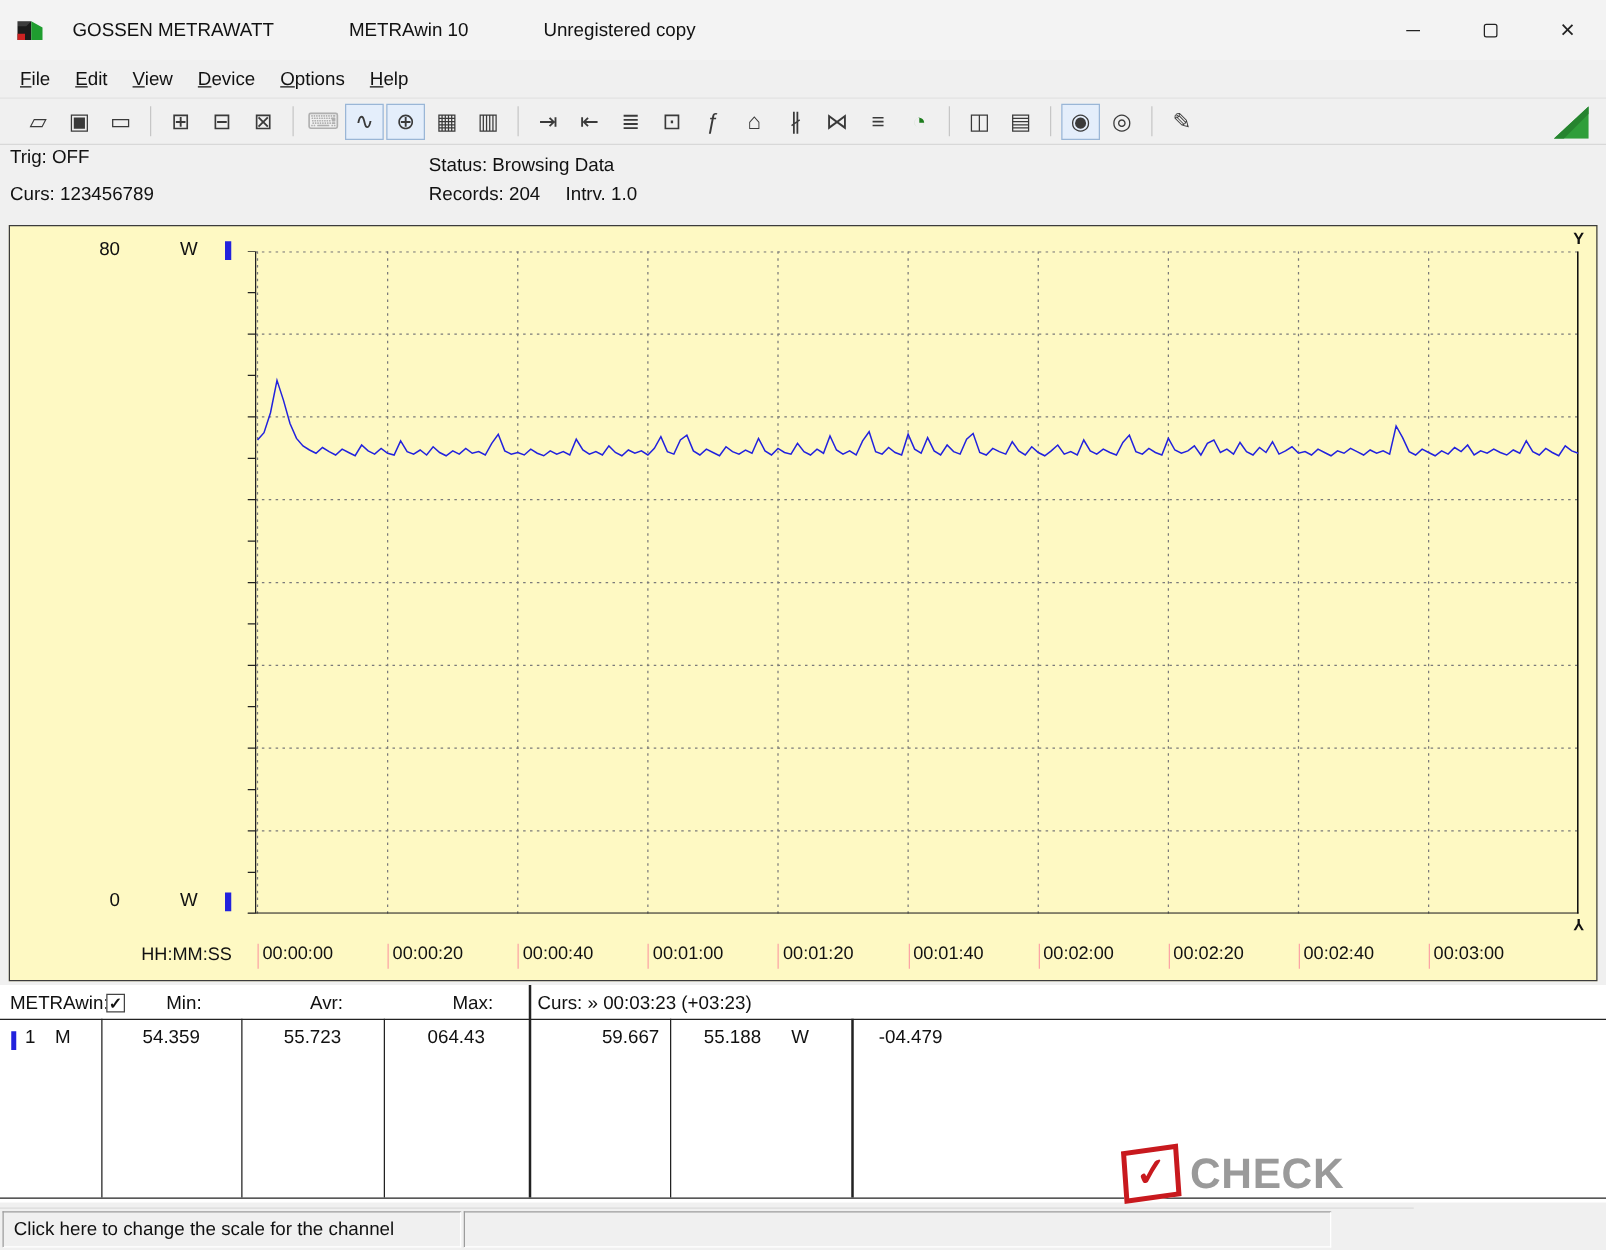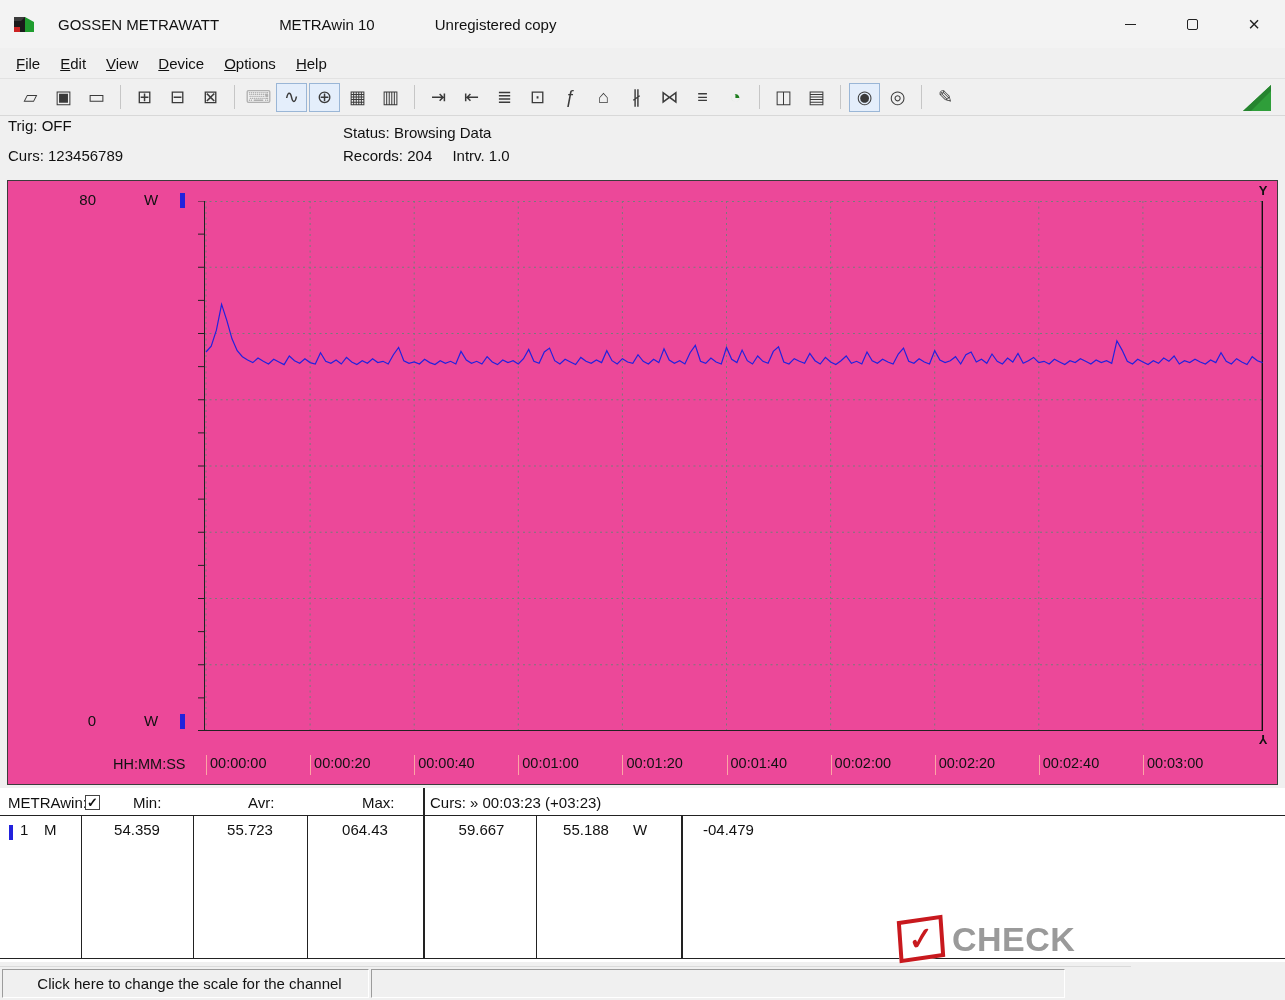--- a/index.html
+++ b/index.html
@@ -38,21 +38,21 @@
   .tb-sep { width:1px; height:24px; background:#c6c6c6; margin:0 7px; flex:0 0 auto; }
   .corner-triangle { position:absolute; right:14px; top:6px; }
 
   
   .infopanel { position:absolute; left:0; top:116px; width:100%; height:62px; font-size:15px; }
   .ip-item { position:absolute; white-space:nowrap; }
   .ip-gap { display:inline-block; width:16px; }
 
   
   .chartbox { position:absolute; left:7px; top:180px; width:1271px; height:605px;
-    background:#ec4899; border:1px solid #3c3c3c; }
+    background:#fef9c3; border:1px solid #3c3c3c; }
   .ylab { position:absolute; font-size:15px; }
   .ymark { position:absolute; width:5px; height:15px; background:#2222dd; }
   .plot { position:absolute; left:190px; top:20px; width:1065px; height:530px; }
   .plot svg { width:100%; height:100%; display:block; }
   .grid   { stroke:#7a7a7a; stroke-width:1; stroke-dasharray:2,3.5; }
   .axis   { stroke:#222; stroke-width:1; }
   .cursorline { stroke:#111; stroke-width:1.4; }
   .trace  { fill:none; stroke-width:1.2; }
   .xaxisrow { position:absolute; left:0; top:574px; width:100%; height:24px; font-size:14.5px; }
   .hhmmss { position:absolute; left:105px; top:1px; }
@@ -67,21 +67,21 @@
   .dt-vline { position:absolute; width:1px; background:#222; }
   .dt-vline.bold { width:2px; }
   .checkbox { position:absolute; left:85px; top:7px; width:15px; height:15px;
     border:1px solid #444; background:#fff; display:flex; align-items:center; justify-content:center; }
   .checkbox::after { content:"✓"; font-size:13px; font-weight:bold; color:#111; }
   .row-marker { position:absolute; left:9px; top:37px; width:4px; height:15px; background:#2222dd; }
   .cell-center { position:absolute; top:33px; text-align:center; }
 
   
   .statusbar { position:absolute; left:0; top:966px; width:1131px; height:34px;
-    background:#f0f0f0; border-top:1px solid #dadada; font-size:15px;text-align:center; }
+    background:#f0f0f0; border-top:1px solid #dadada; font-size:15px; }
   .sb-cell { position:absolute; top:2px; height:29px; line-height:27px;
     border:1px solid; border-color:#9c9c9c #ffffff #ffffff #9c9c9c; padding-left:8px;
     white-space:nowrap; overflow:hidden; }
   .sb-left { left:2px; width:367px; }
   .sb-mid { left:371px; width:694px; }
   .sb-right { left:1067px; width:216px; }
 
   
   .watermark { position:absolute; left:898px; top:918px; display:flex; align-items:center; }
   .wm-logo { width:46px; height:42px; border:4px solid #c8191e; background:#fff;
@@ -280,21 +280,21 @@
   <div class="dt-vline" style="left:536px; top:27px; height:143px;"></div>
   <div class="dt-vline bold" style="left:681px; top:27px; height:143px;"></div>
 
   <div>
     <span class="row-marker"></span>
     <span class="dt-abs" style="left:20px; top:33px;">1</span>
     <span class="dt-abs" style="left:44px; top:33px;">M</span>
     <span class="cell-center" style="left:81px; width:112px;">54.359</span>
     <span class="cell-center" style="left:193px; width:114px;">55.723</span>
     <span class="cell-center" style="left:307px; width:116px;">064.43</span>
-    <span class="cell-center" style="left:425px; width:113px;">59.667</span>
+    <span class="cell-center" style="left:448px; width:113px;">59.667</span>
     <span class="cell-center" style="left:536px; width:100px;">55.188</span>
     <span class="dt-abs" style="left:633px; top:33px;">W</span>
     <span class="dt-abs" style="left:703px; top:33px;">-04.479</span>
   </div>
 </div>
 
 <div class="watermark">
   <span class="wm-logo">
       <span>✓</span>
     </span>

